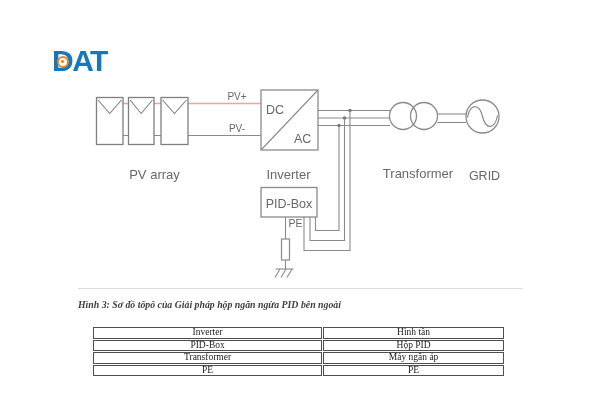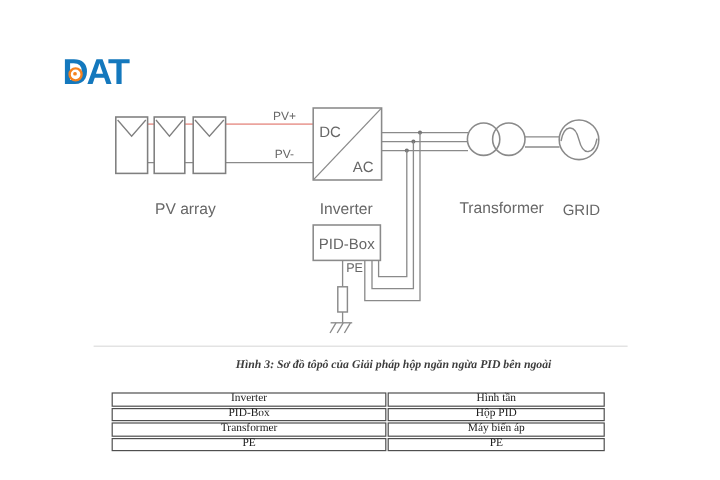--- a/index.html
+++ b/index.html
@@ -24,21 +24,21 @@
     position:absolute;left:2.1px;top:2.1px;width:2.6px;height:2.6px;border-radius:50%;
     background:#f5821f;
   }
   
   svg.diagram{position:absolute;left:0;top:0;}
   svg text{font-family:"Liberation Sans",sans-serif;fill:#676767;}
   
   .divider{position:absolute;left:78px;top:288px;width:445px;height:1px;background:#dcdcdc;}
   
   .caption{
-    position:absolute;left:78px;top:299px;width:500px;text-align:center;
+    position:absolute;left:78px;top:299px;width:500px;text-align:left;
     font-family:"Liberation Serif",serif;font-style:italic;font-weight:600;
     font-size:9.8px;color:#3d3d3d;
   }
   
   table.legend{
     position:absolute;left:92px;top:326px;width:413px;
     border-collapse:separate;border-spacing:1px;
     font-family:"Liberation Serif",serif;font-size:9.5px;color:#1a1a1a;
   }
   table.legend td{
@@ -150,21 +150,21 @@
       <tr>
         <td class="en">Inverter</td>
         <td class="vi">Hình tần</td>
       </tr>
       <tr>
         <td class="en">PID-Box</td>
         <td class="vi">Hộp PID</td>
       </tr>
       <tr>
         <td class="en">Transformer</td>
-        <td class="vi">Máy biến áp</td>
+        <td class="vi">Máy ngăn áp</td>
       </tr>
       <tr>
         <td class="en">PE</td>
         <td class="vi">PE</td>
       </tr>
     </tbody>
   </table>
 
 </div>
 

